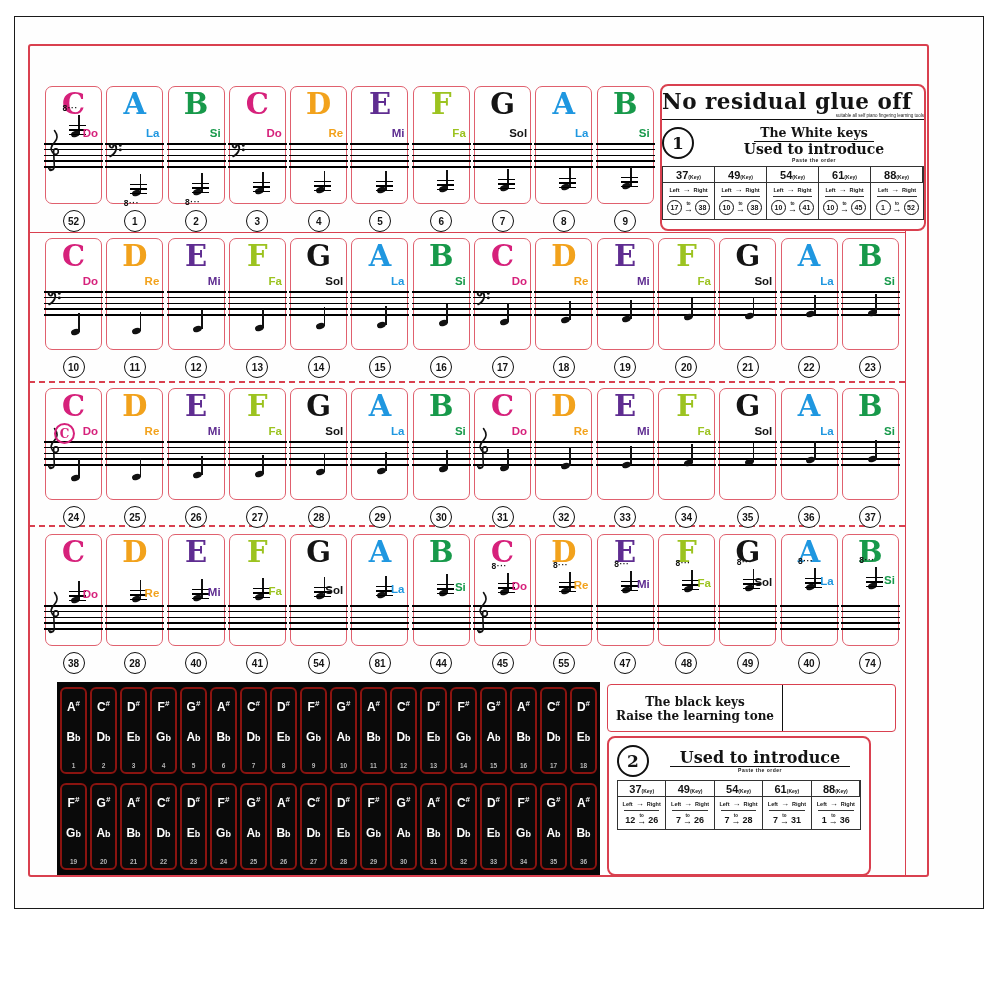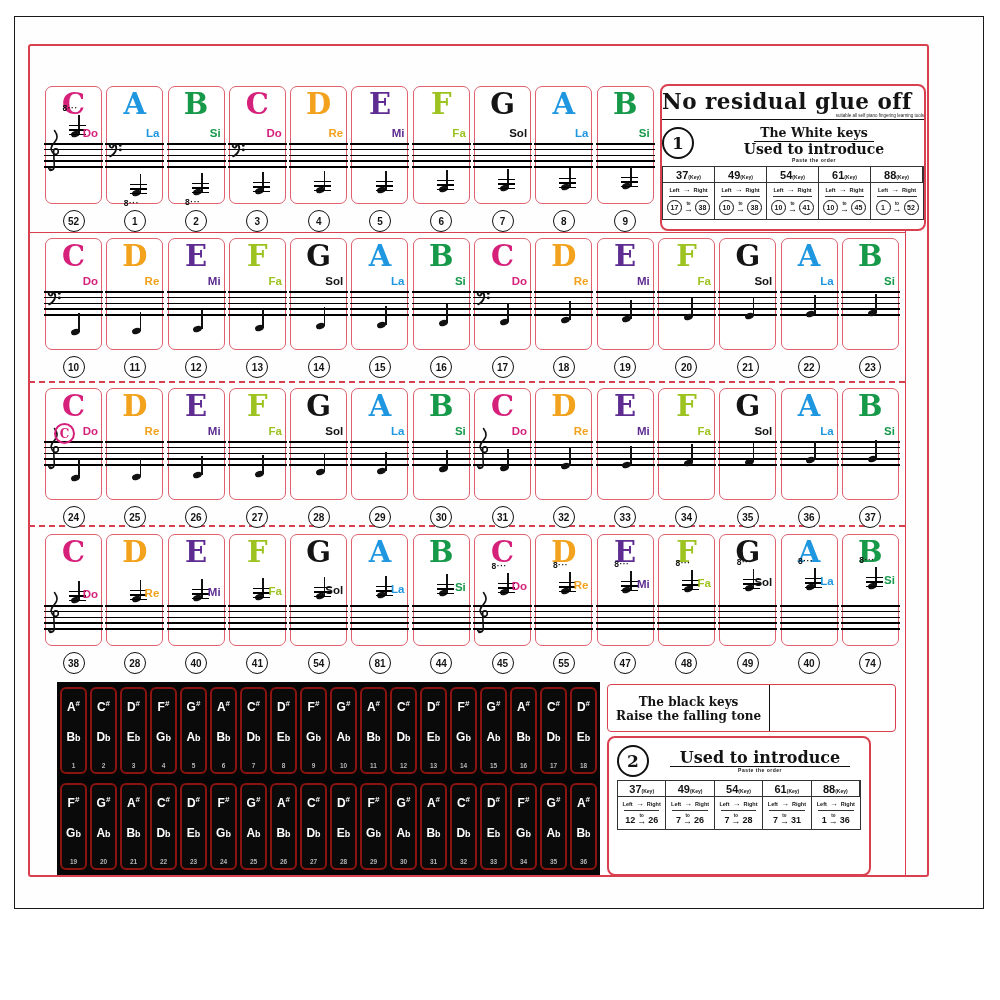--- a/index.html
+++ b/index.html
@@ -1067,21 +1067,21 @@
           </span>
           <span class="mn">52</span>
         </div>
       </div>
     </div>
 </div>
 
 <div class="abs blackbox">
   <div class="bbtext">
     <div class="bb1">The black keys</div>
-    <div class="bb2">Raise the falling tone</div>
+    <div class="bb2">Raise the learning tone</div>
   </div>
   <div style="flex:1"></div>
 </div>
 
 <div class="abs ibox box2">
   <div class="badgerow" style="margin-top:2px">
     <div class="badge">2</div>
     <div class="bhead">
       <div class="bh2" style="font-size:16px;border-bottom:1px solid #111;display:inline-block;padding:0 10px 1px">Used to introduce</div>
       <div class="bh3">Paste the order</div>

